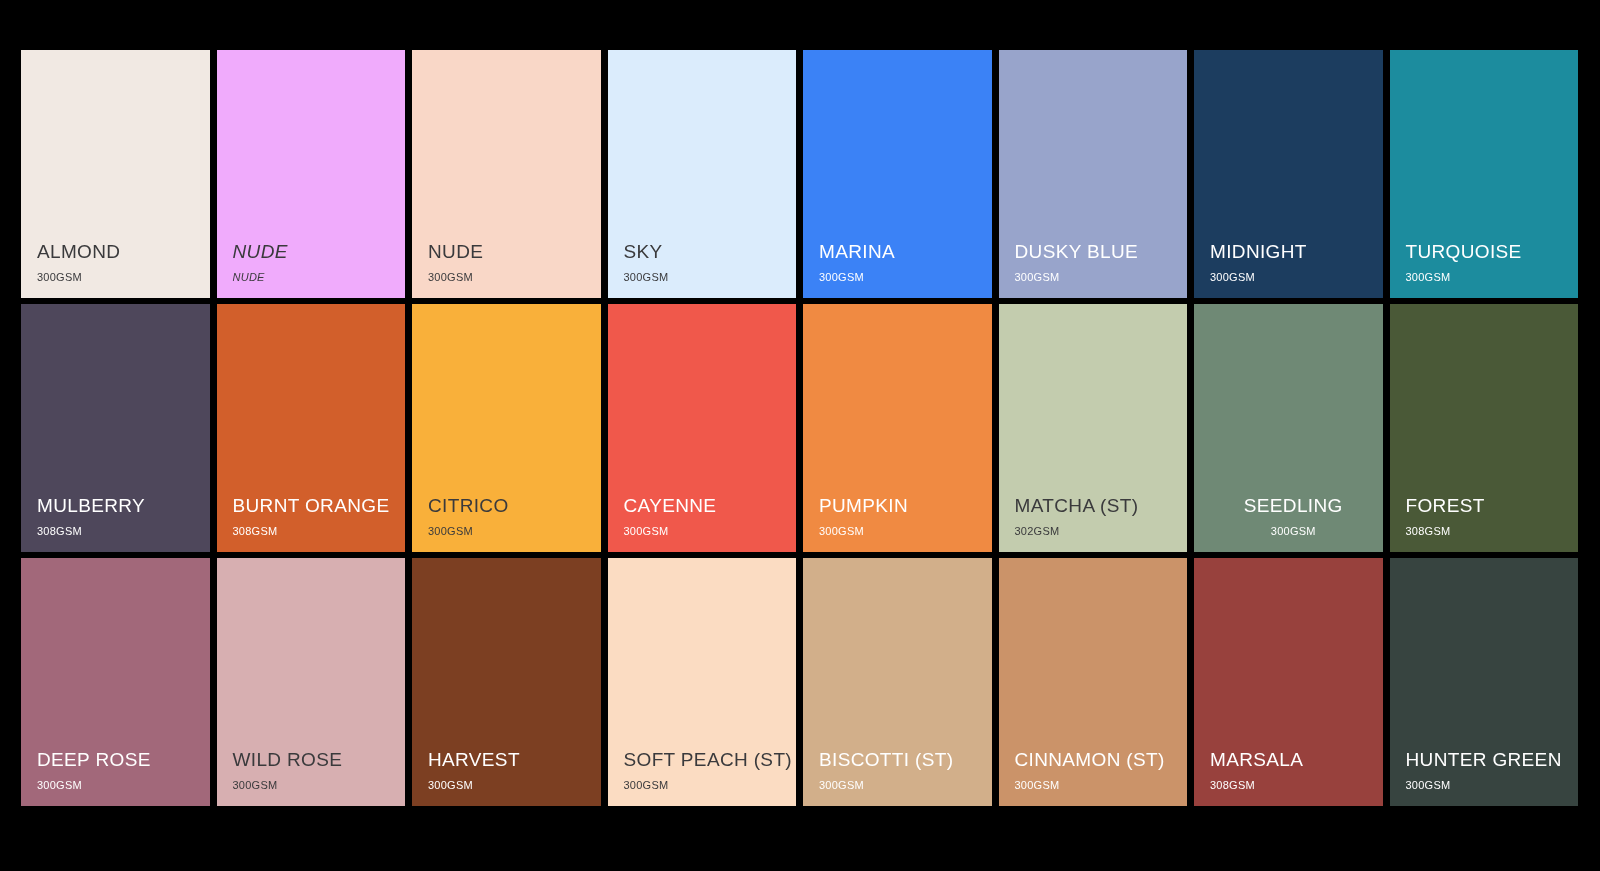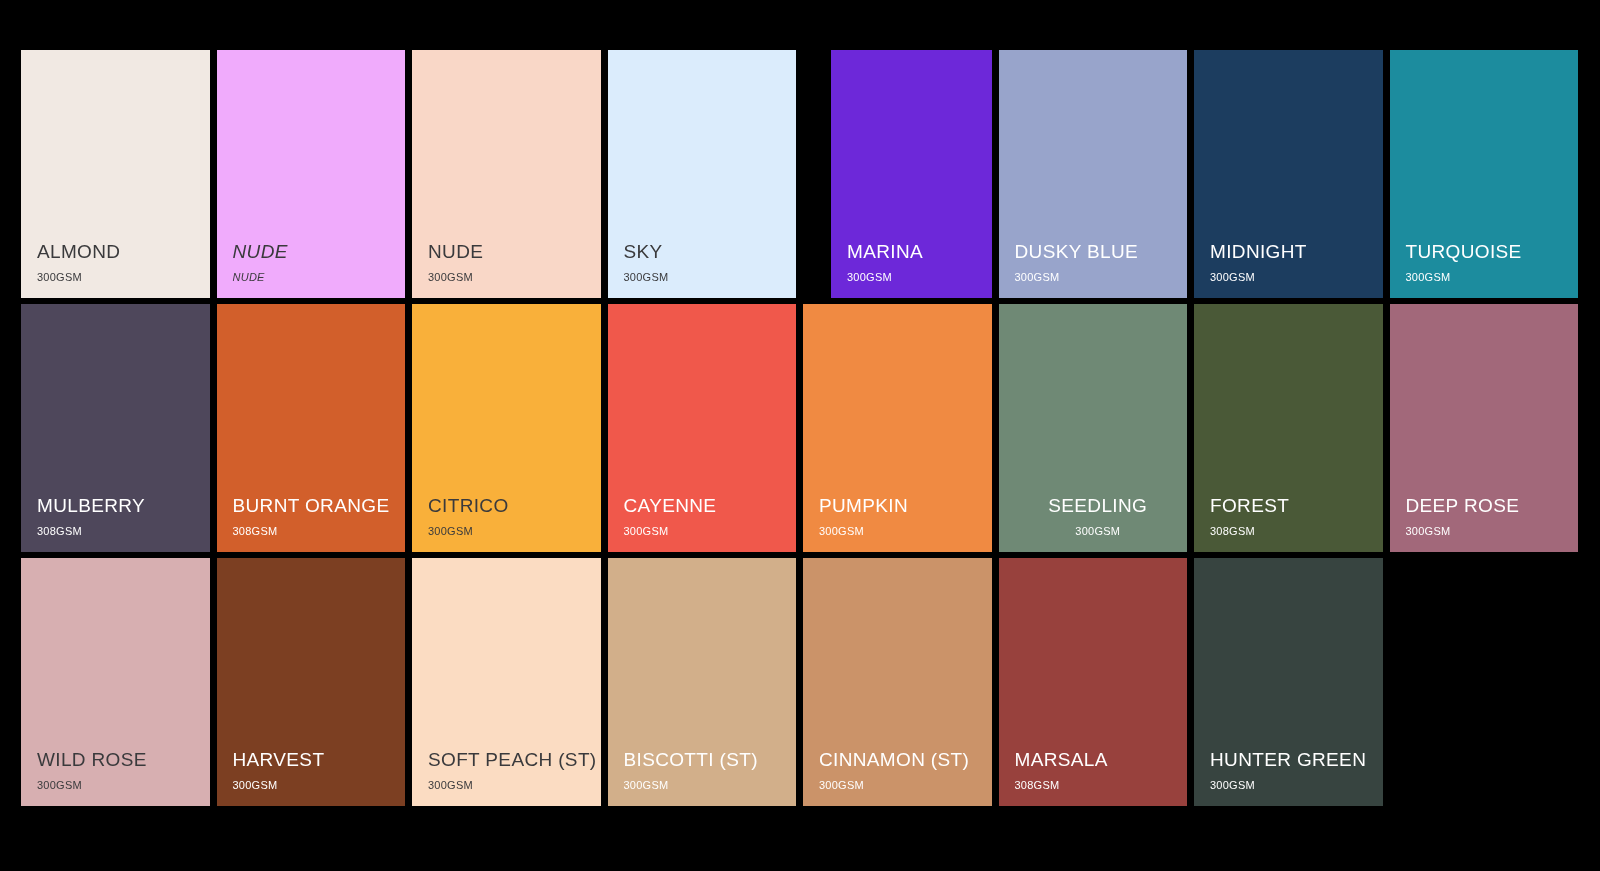--- a/index.html
+++ b/index.html
@@ -87,21 +87,21 @@
         <span class="swatch-name">NUDE</span>
         <span class="swatch-weight">300GSM</span>
       </div>
     </div>
     <div class="swatch text-dark" style="background: rgb(219, 236, 252);">
       <div class="swatch-caption">
         <span class="swatch-name">SKY</span>
         <span class="swatch-weight">300GSM</span>
       </div>
     </div>
-    <div class="swatch text-light" style="background: #6d28d9; margin-left: 28px;">
+    <div class="swatch text-light" style="background: #3b82f6;">
       <div class="swatch-caption">
         <span class="swatch-name">MARINA</span>
         <span class="swatch-weight">300GSM</span>
       </div>
     </div>
     <div class="swatch text-light" style="background: rgb(152, 164, 203);">
       <div class="swatch-caption">
         <span class="swatch-name">DUSKY BLUE</span>
         <span class="swatch-weight">300GSM</span>
       </div>
@@ -141,20 +141,26 @@
         <span class="swatch-name">CAYENNE</span>
         <span class="swatch-weight">300GSM</span>
       </div>
     </div>
     <div class="swatch text-light" style="background: rgb(240, 138, 66);">
       <div class="swatch-caption">
         <span class="swatch-name">PUMPKIN</span>
         <span class="swatch-weight">300GSM</span>
       </div>
     </div>
+    <div class="swatch text-dark" style="background: rgb(195, 204, 174);">
+      <div class="swatch-caption">
+        <span class="swatch-name">MATCHA (ST)</span>
+        <span class="swatch-weight">302GSM</span>
+      </div>
+    </div>
     <div class="swatch text-light" style="background: rgb(111, 137, 117); text-align: center;">
       <div class="swatch-caption">
         <span class="swatch-name">SEEDLING</span>
         <span class="swatch-weight">300GSM</span>
       </div>
     </div>
     <div class="swatch text-light" style="background: rgb(74, 89, 55);">
       <div class="swatch-caption">
         <span class="swatch-name">FOREST</span>
         <span class="swatch-weight">308GSM</span>

